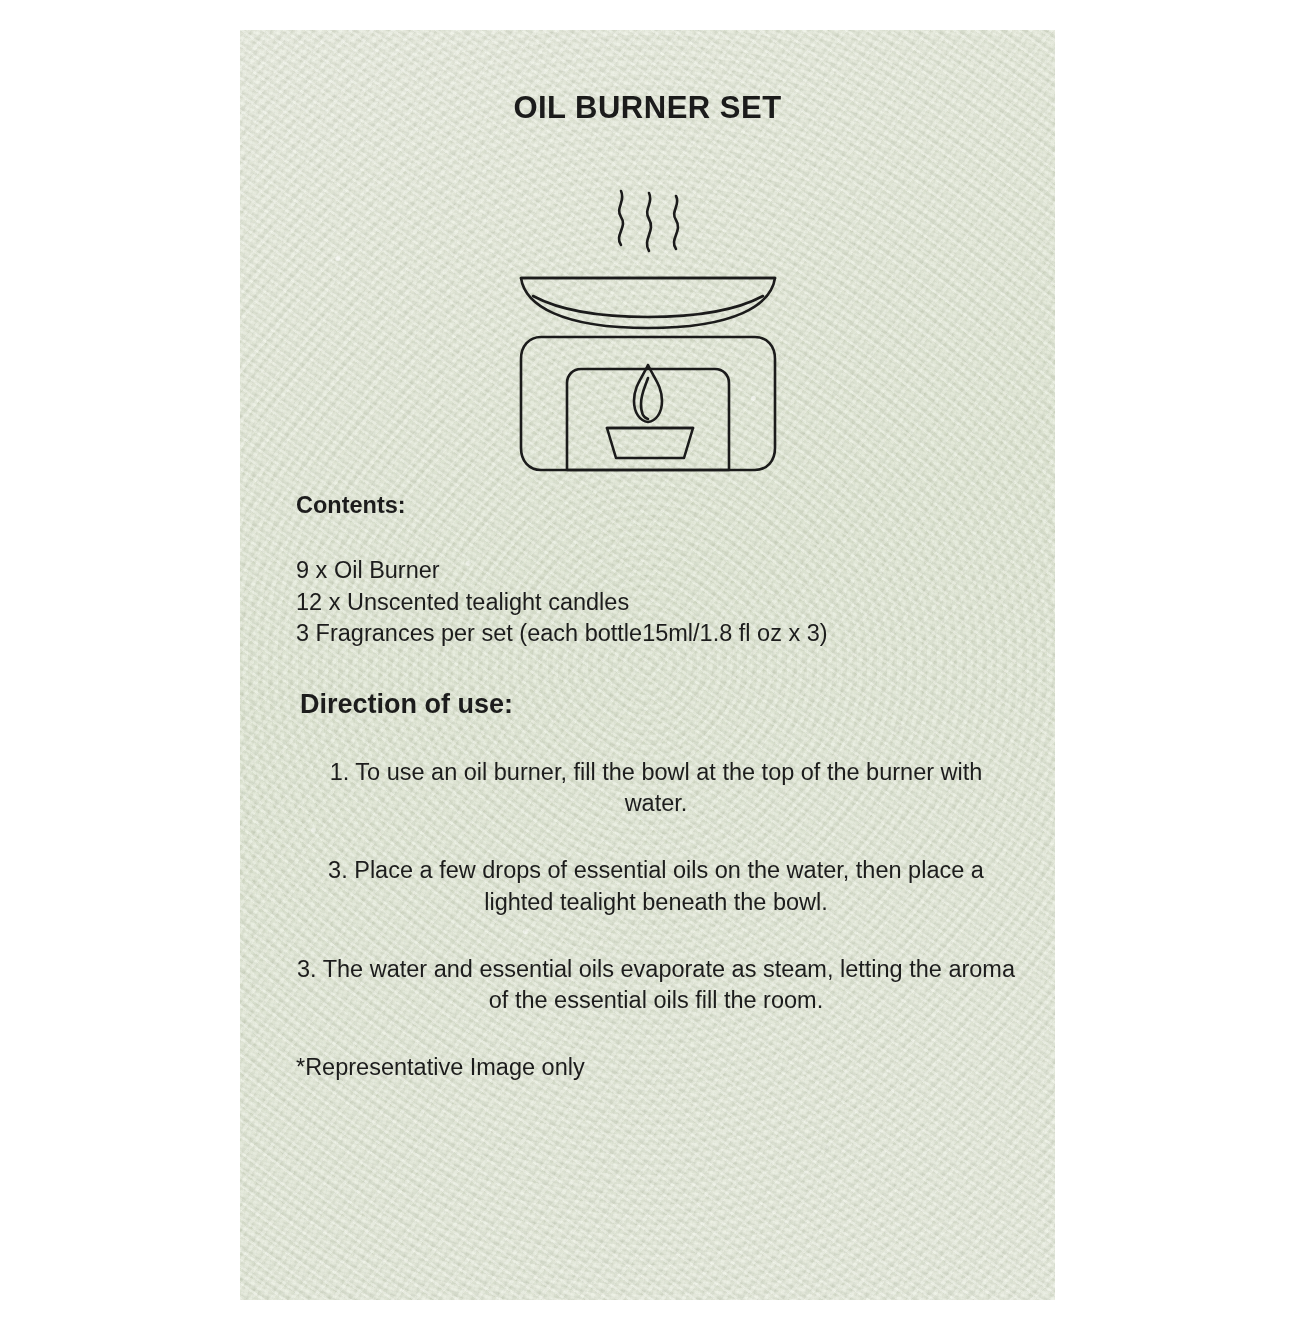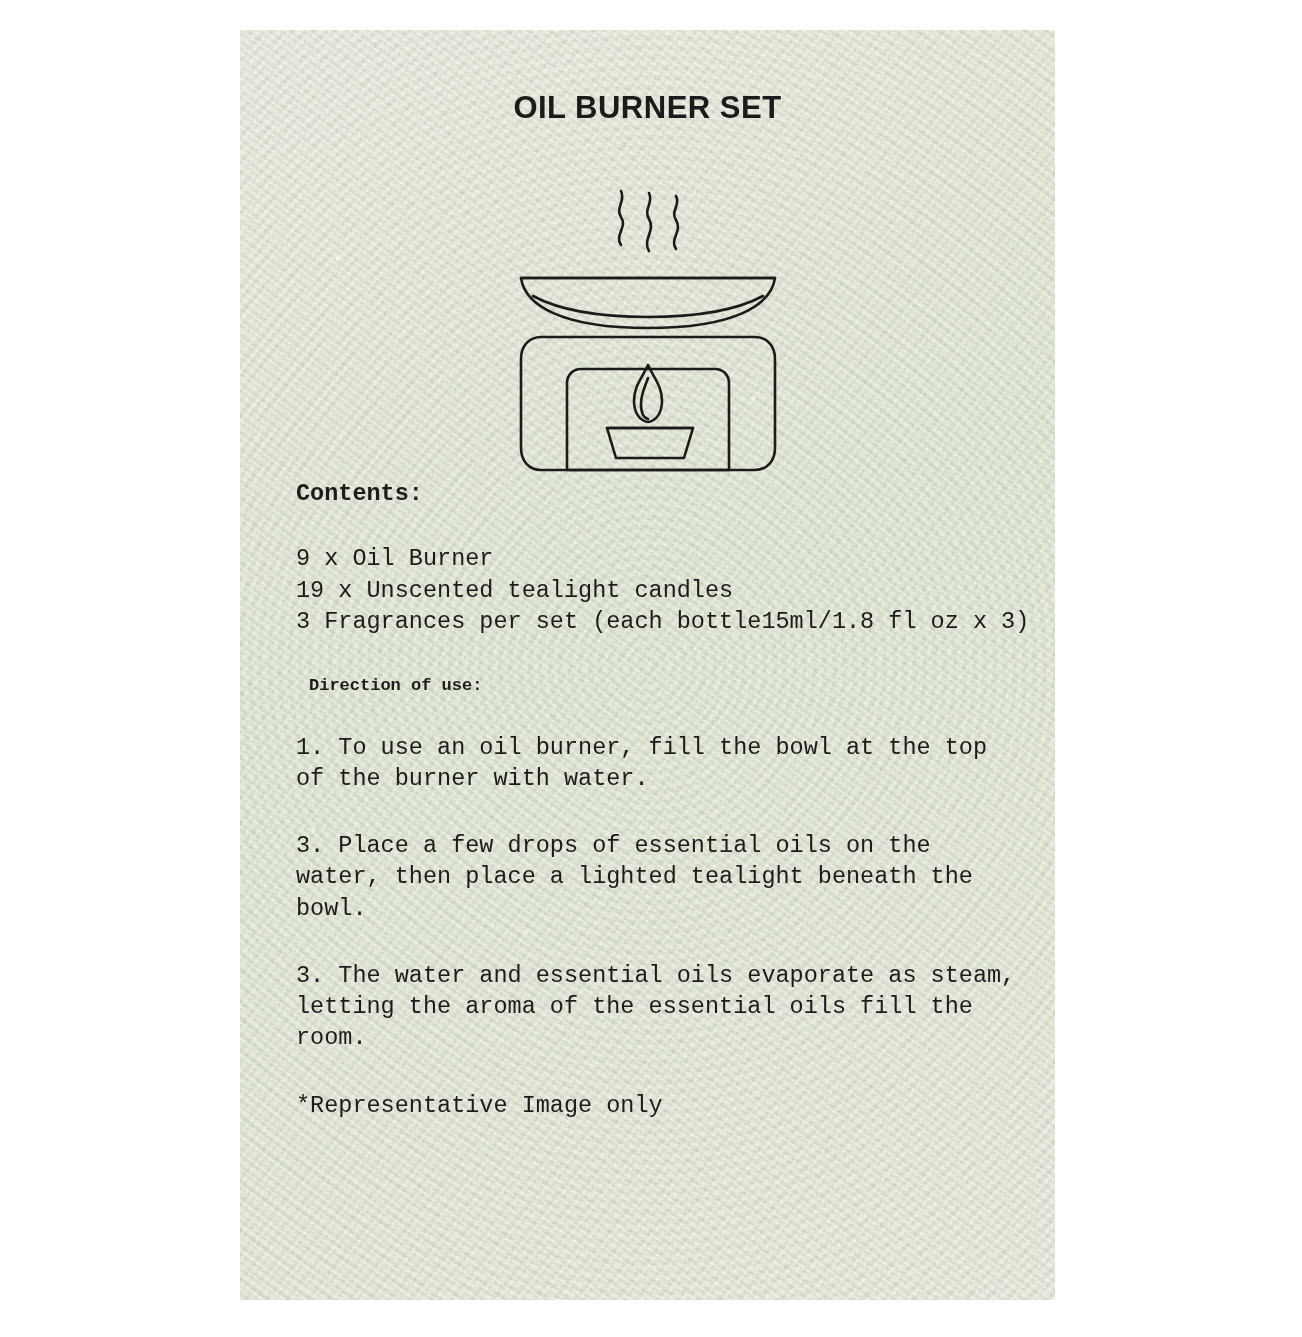--- a/index.html
+++ b/index.html
@@ -71,47 +71,47 @@
   .illustration {
     position: absolute;
     top: 135px;
     left: 50%;
     transform: translateX(-50%);
   }
 
   .body-text {
     position: absolute;
     left: 56px;
-    top: 448px;
+    top: 460px;
     width: 720px;
     color: #1c1c1c;
     font-size: 23.5px;
     line-height: 1.33;
-    font-family: Liberation Mono, monospace;
   }
 
   .heading {
     font-weight: bold;
     font-size: 23.5px;
     margin: 0 0 34px 0;
   }
 
   .block {
     margin: 0 0 22px 0;
   }
   .list-line { white-space: nowrap; }
 
   .heading2 {
     font-weight: bold;
-    font-size: 17px;
-    margin: 38px 0 34px 13px;
+    font-size: 27px;
+    margin: 38px 0 34px 4px;
   }
 
   .para {
     margin: 0 0 36px 0;
+    text-align: center;
   }
   .para:last-child { margin-bottom: 0; }
 
   .note { margin-top: 22px; }
 </style>
 </head>
 <body>
 
 <div class="card">
   <div class="content">
@@ -141,21 +141,21 @@
           <path d="M104 263 L190 263"></path>
         </g>
       </svg>
     </div>
 
     <div class="body-text">
       <p class="heading">Contents:</p>
 
       <div class="block">
         <div class="list-line">9 x Oil Burner</div>
-        <div class="list-line">19 x Unscented tealight candles</div>
+        <div class="list-line">12 x Unscented tealight candles</div>
         <div class="list-line">3 Fragrances per set (each bottle15ml/1.8 fl oz x 3)</div>
       </div>
 
       <p class="heading2">Direction of use:</p>
 
       <p class="para">1. To use an oil burner, fill the bowl at the top of the burner with water.</p>
       <p class="para">3. Place a few drops of essential oils on the water, then place a lighted tealight beneath the bowl.</p>
       <p class="para">3. The water and essential oils evaporate as steam, letting the aroma of the essential oils fill the room.</p>
 
       <p class="note">*Representative Image only</p>

